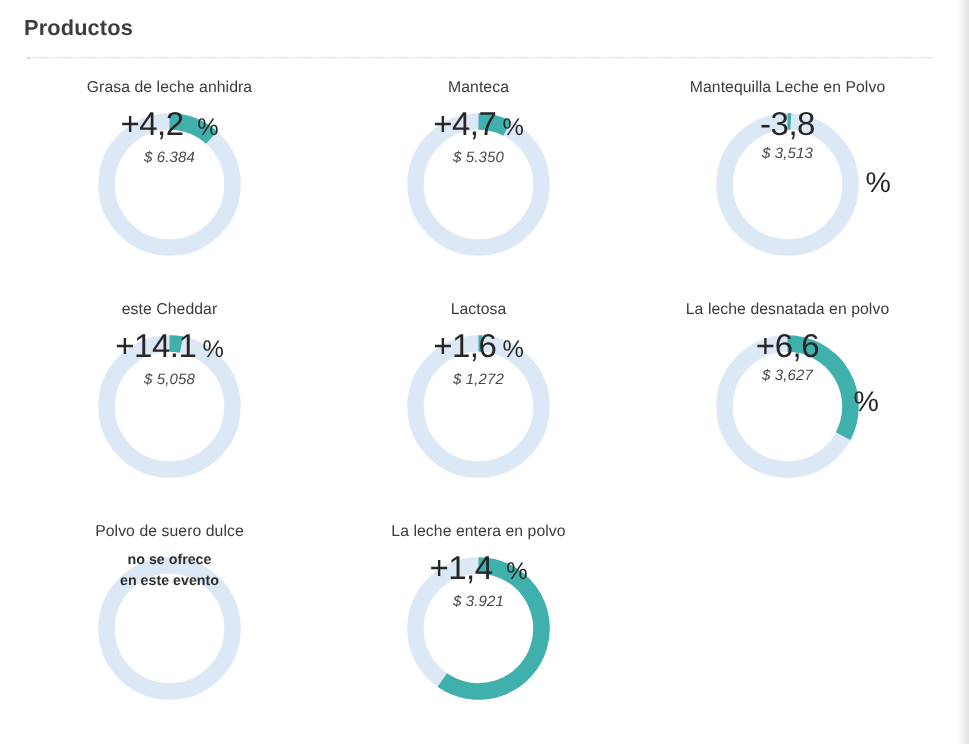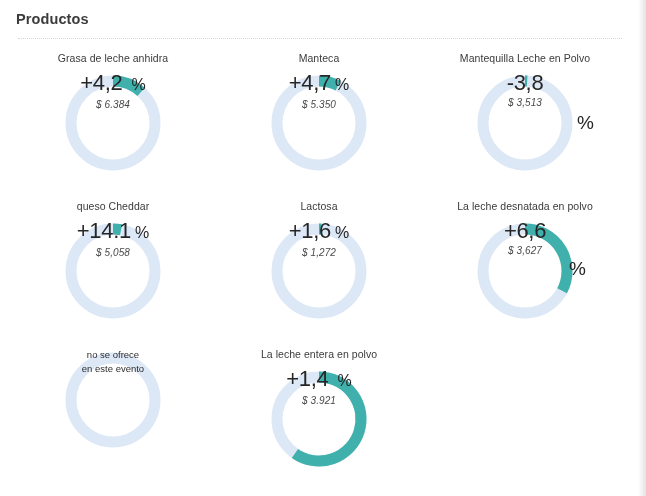--- a/index.html
+++ b/index.html
@@ -154,21 +154,21 @@
     margin-top: 1px;
     letter-spacing: 0.1px;
     font-style: italic;
   }
 
   .no-offer {
     font-size: 9.5px;
     line-height: 14px;
     color: #2d2d2d;
     text-align: center;
-    font-weight: 400;
+    font-weight: 700;
   }
 </style>
 </head>
 <body>
 
 <div class="panel">
 
   <div class="panel-header">
     <h1 class="panel-title">Productos</h1>
   </div>
@@ -218,21 +218,21 @@
           <div class="donut-center">
             <div class="value-row pct-out">
               <span class="value-num">-3,8</span>
               <span class="value-pct">%</span>
             </div>
             <div class="value-sub">$ 3,513</div>
           </div>
         </div>
       </div>
       <div class="card">
-        <div class="card-title">queso Cheddar</div>
+        <div class="card-title">este Cheddar</div>
         <div class="donut-wrap">
           <svg viewBox="0 0 104 104">
             <circle cx="52" cy="52" r="42" fill="none" stroke="#dde8f7" stroke-width="11"></circle>
             <path d="M 52 10 A 42 42 0 0 1 60.01397780581489 10.771658295198115" fill="none" stroke="#3fb0ab" stroke-width="11" stroke-linecap="butt"></path>
           </svg>
           <div class="donut-center">
             <div class="value-row">
               <span class="value-num">+14.1</span>
               <span class="value-pct">%</span>
             </div>
@@ -266,20 +266,21 @@
           <div class="donut-center">
             <div class="value-row pct-out-small">
               <span class="value-num">+6,6</span>
               <span class="value-pct">%</span>
             </div>
             <div class="value-sub">$ 3,627</div>
           </div>
         </div>
       </div>
       <div class="card">
+        <div class="card-title">Polvo de suero dulce</div>
         <div class="donut-wrap">
           <svg viewBox="0 0 104 104">
             <circle cx="52" cy="52" r="42" fill="none" stroke="#dde8f7" stroke-width="11"></circle>
           </svg>
           <div class="donut-center">
             <div class="no-offer">
               <div>no se ofrece</div>
               <div>en este evento</div>
             </div>
           </div>

